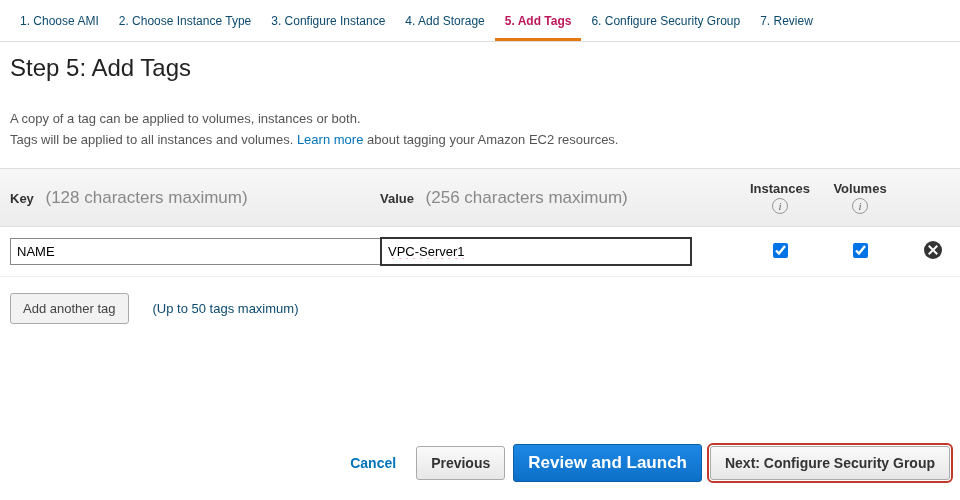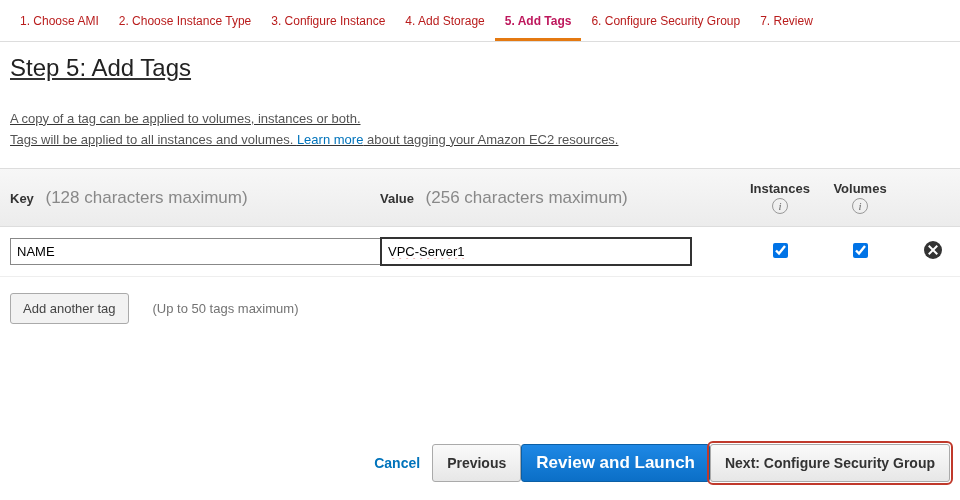--- a/index.html
+++ b/index.html
@@ -1,20 +1,20 @@
 <!DOCTYPE html>
 <html><head>
 <meta charset="utf-8">
 <style>
 * { box-sizing: border-box; margin: 0; padding: 0; }
 body { font-family: Arial, Helvetica, sans-serif; font-size: 13px; color: #333; background: #fff; width: 960px; }
 .steps { display: flex; border-bottom: 1px solid #ddd; padding: 8px 10px 0 10px; }
-.step { padding: 6px 10px 10px 10px; color: #b91c1c; font-size: 12px; cursor: pointer; }
+.step { padding: 6px 10px 10px 10px; color: #0c4a6e; font-size: 12px; cursor: pointer; }
 .step.active { color: #be185d; font-weight: bold; border-bottom: 3px solid #e47911; }
-.content { padding: 12px 17px 0 10px; text-decoration: underline; }
+.content { padding: 12px 17px 0 10px; }
 h1 { font-size: 24px; font-weight: normal; color: #222; margin-bottom: 6px; }
 .desc { font-size: 13px; color: #555; line-height: 1.6; margin-bottom: 18px; }
 .desc a { color: #0073bb; text-decoration: none; }
 .table-header { background: linear-gradient(#f7f7f7, #ececec); border-top: 1px solid #ddd; border-bottom: 1px solid #ddd; display: flex; align-items: center; padding: 12px 10px; }
 .col-key { width: 370px; }
 .col-value { width: 360px; }
 .col-instances { width: 80px; text-align: center; }
 .col-volumes { width: 80px; text-align: center; }
 .col-remove { flex: 1; text-align: right; padding-right: 8px; }
 .th-label { font-weight: bold; font-size: 13px; color: #333; }
@@ -23,22 +23,22 @@
 .table-row { display: flex; align-items: center; padding: 10px; border-bottom: 1px solid #eee; }
 .tag-input { width: 384px; border: 1px solid #888; padding: 5px 6px; font-size: 13px; }
 .tag-input.value { width: 312px; border: 2px solid #333; text-decoration: underline; text-decoration-color: #d9534f; text-decoration-style: wavy; }
 .checkbox { width: 15px; height: 15px; accent-color: #0073e6; }
 .remove-icon { display: inline-block; width: 18px; height: 18px; background: #333; border-radius: 50%; position: relative; cursor: pointer; }
 .remove-icon::before, .remove-icon::after { content: ""; position: absolute; top: 8px; left: 3px; width: 12px; height: 2px; background: #fff; }
 .remove-icon::before { transform: rotate(45deg); }
 .remove-icon::after { transform: rotate(-45deg); }
 .add-row { padding: 16px 10px; display: flex; align-items: center; }
 .btn-add { background: #f2f2f2; border: 1px solid #aaa; border-radius: 3px; padding: 7px 12px; font-size: 13px; color: #444; cursor: pointer; }
-.add-hint { color: #737373; margin-left: 24px; font-size: 13px; }
-.footer { position: absolute; bottom: 18px; right: 10px; display: flex; }
+.add-hint { color: #0c4a6e; margin-left: 24px; font-size: 13px; }
+.footer { position: absolute; bottom: 18px; right: 10px; display: flex; align-items: center; gap: 8px; }
 .btn-cancel { color: #0073bb; background: none; border: none; font-size: 14px; font-weight: bold; cursor: pointer; padding: 8px 12px; }
 .btn-gray { background: linear-gradient(#fafafa, #e7e7e7); border: 1px solid #aaa; border-radius: 3px; padding: 8px 14px; font-size: 14px; font-weight: bold; color: #333; cursor: pointer; }
 .btn-blue { background: linear-gradient(#1e88e5, #0b6fc7); border: 1px solid #0b5fa5; border-radius: 3px; padding: 8px 14px; font-size: 17px; font-weight: bold; color: #fff; cursor: pointer; }
 .btn-next { background: linear-gradient(#fafafa, #e7e7e7); border: 1px solid #aaa; border-radius: 3px; padding: 8px 14px; font-size: 14px; font-weight: bold; color: #333; cursor: pointer; outline: 2px solid #c0392b; outline-offset: 1px; }
 </style>
 </head>
 <body>
 
 <div class="steps">
   <div class="step">1. Choose AMI</div>

